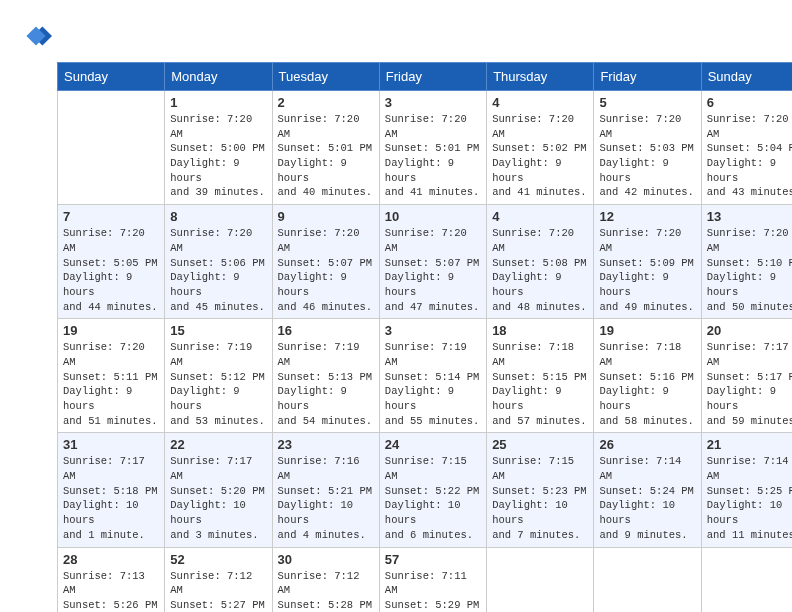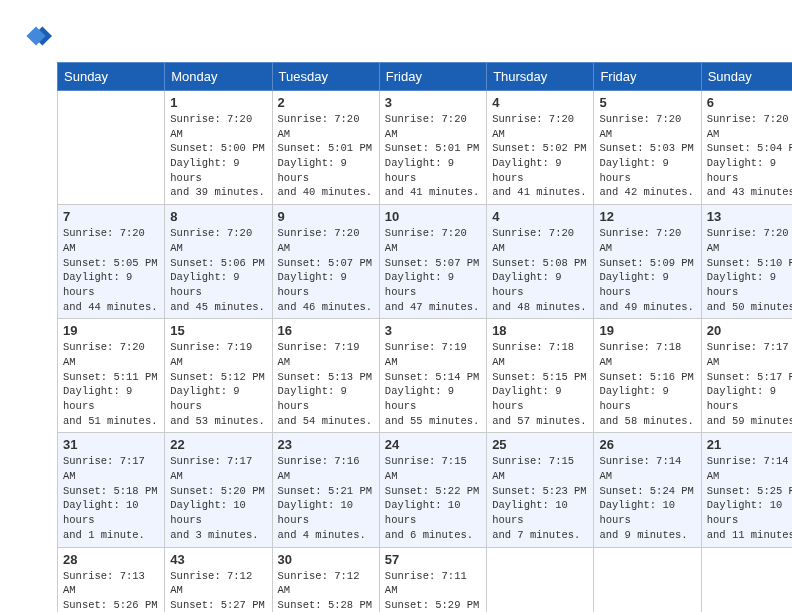--- a/index.html
+++ b/index.html
@@ -241,21 +241,21 @@
           <div class="day-num">21</div>
           <div class="day-info">Sunrise: 7:14 AM<br>Sunset: 5:25 PM<br>Daylight: 10 hours<br>and 11 minutes.</div>
         </td>
       </tr>
       <tr>
         <td>
           <div class="day-num">28</div>
           <div class="day-info">Sunrise: 7:13 AM<br>Sunset: 5:26 PM<br>Daylight: 10 hours<br>and 13 minutes.</div>
         </td>
         <td>
-          <div class="day-num">43</div>
+          <div class="day-num">52</div>
           <div class="day-info">Sunrise: 7:12 AM<br>Sunset: 5:27 PM<br>Daylight: 10 hours<br>and 14 minutes.</div>
         </td>
         <td>
           <div class="day-num">30</div>
           <div class="day-info">Sunrise: 7:12 AM<br>Sunset: 5:28 PM<br>Daylight: 10 hours<br>and 16 minutes.</div>
         </td>
         <td>
           <div class="day-num">57</div>
           <div class="day-info">Sunrise: 7:11 AM<br>Sunset: 5:29 PM<br>Daylight: 10 hours<br>and 18 minutes.</div>
         </td>

